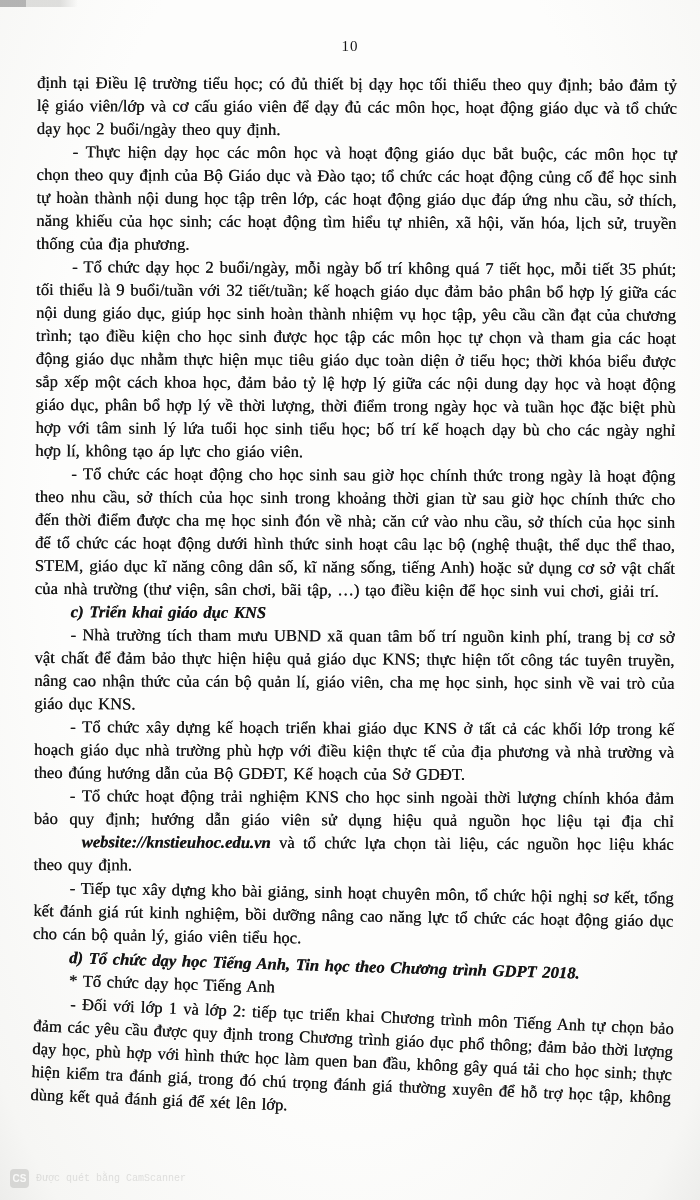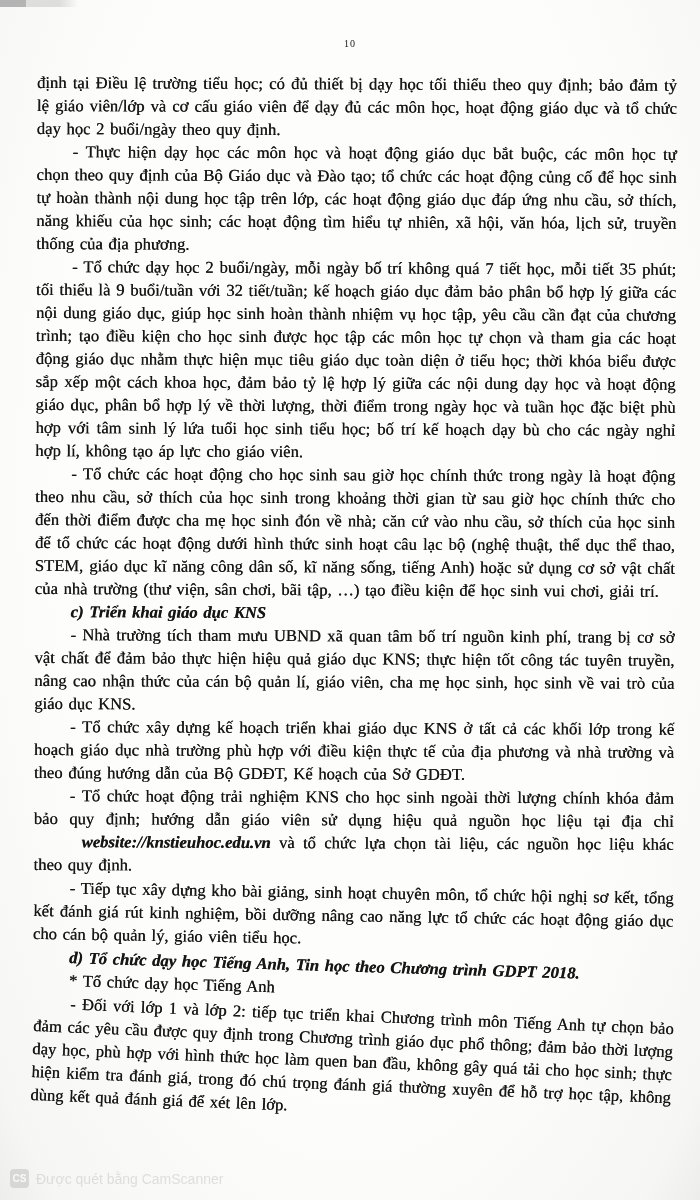--- a/index.html
+++ b/index.html
@@ -17,21 +17,21 @@
     color: #161616;
     font-family: "Liberation Serif", "DejaVu Serif", serif;
     overflow: hidden;
   }
   .page-number {
     position: absolute;
     top: 38px;
     left: 0;
     width: 100%;
     text-align: center;
-    font-size: 10px;
+    font-size: 15px;
     letter-spacing: 1px;
   }
   .content {
     position: absolute;
     top: 71px;
     left: 37px;
     width: 640px;
     transform: rotate(0.25deg);
     transform-origin: 0 0;
   }
@@ -84,22 +84,22 @@
     color: #ffffff;
     font-family: "Liberation Sans", sans-serif;
     font-weight: bold;
     font-size: 10px;
     display: flex;
     align-items: center;
     justify-content: center;
   }
   .wm-text {
     color: #c8c8c6;
-    font-family: Liberation Sans, sans-serif;
-    font-size: 14px;
+    font-family: Liberation Mono, monospace;
+    font-size: 10px;
   }
 </style>
 </head>
 <body>
 
 <div class="page">
 
   <div class="scan-smudge"></div>
 
   <div class="page-number">10</div>

